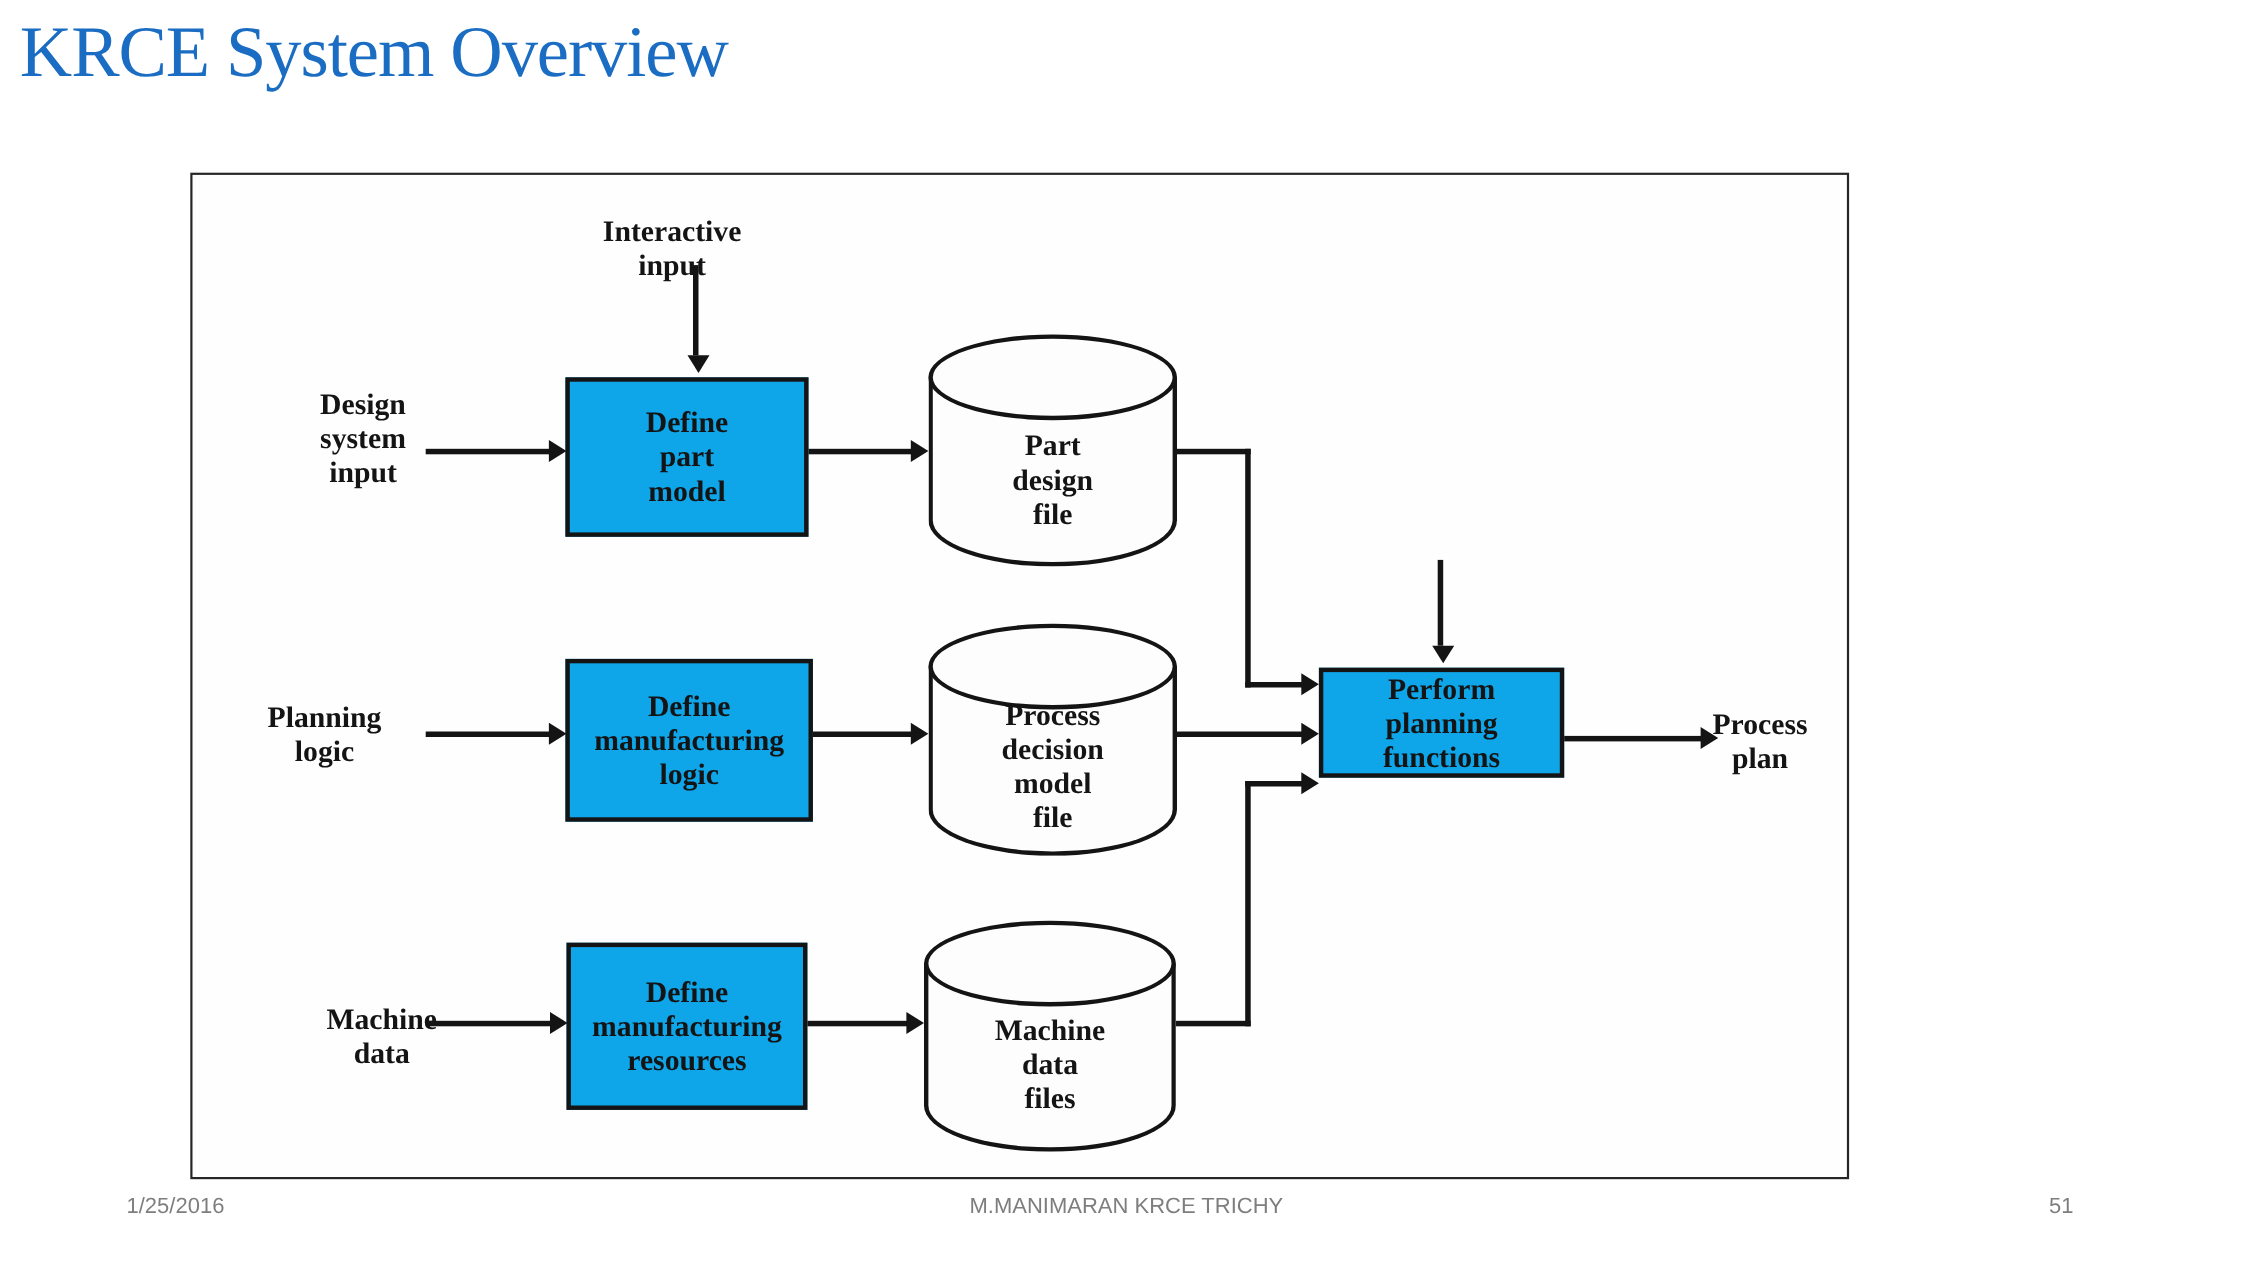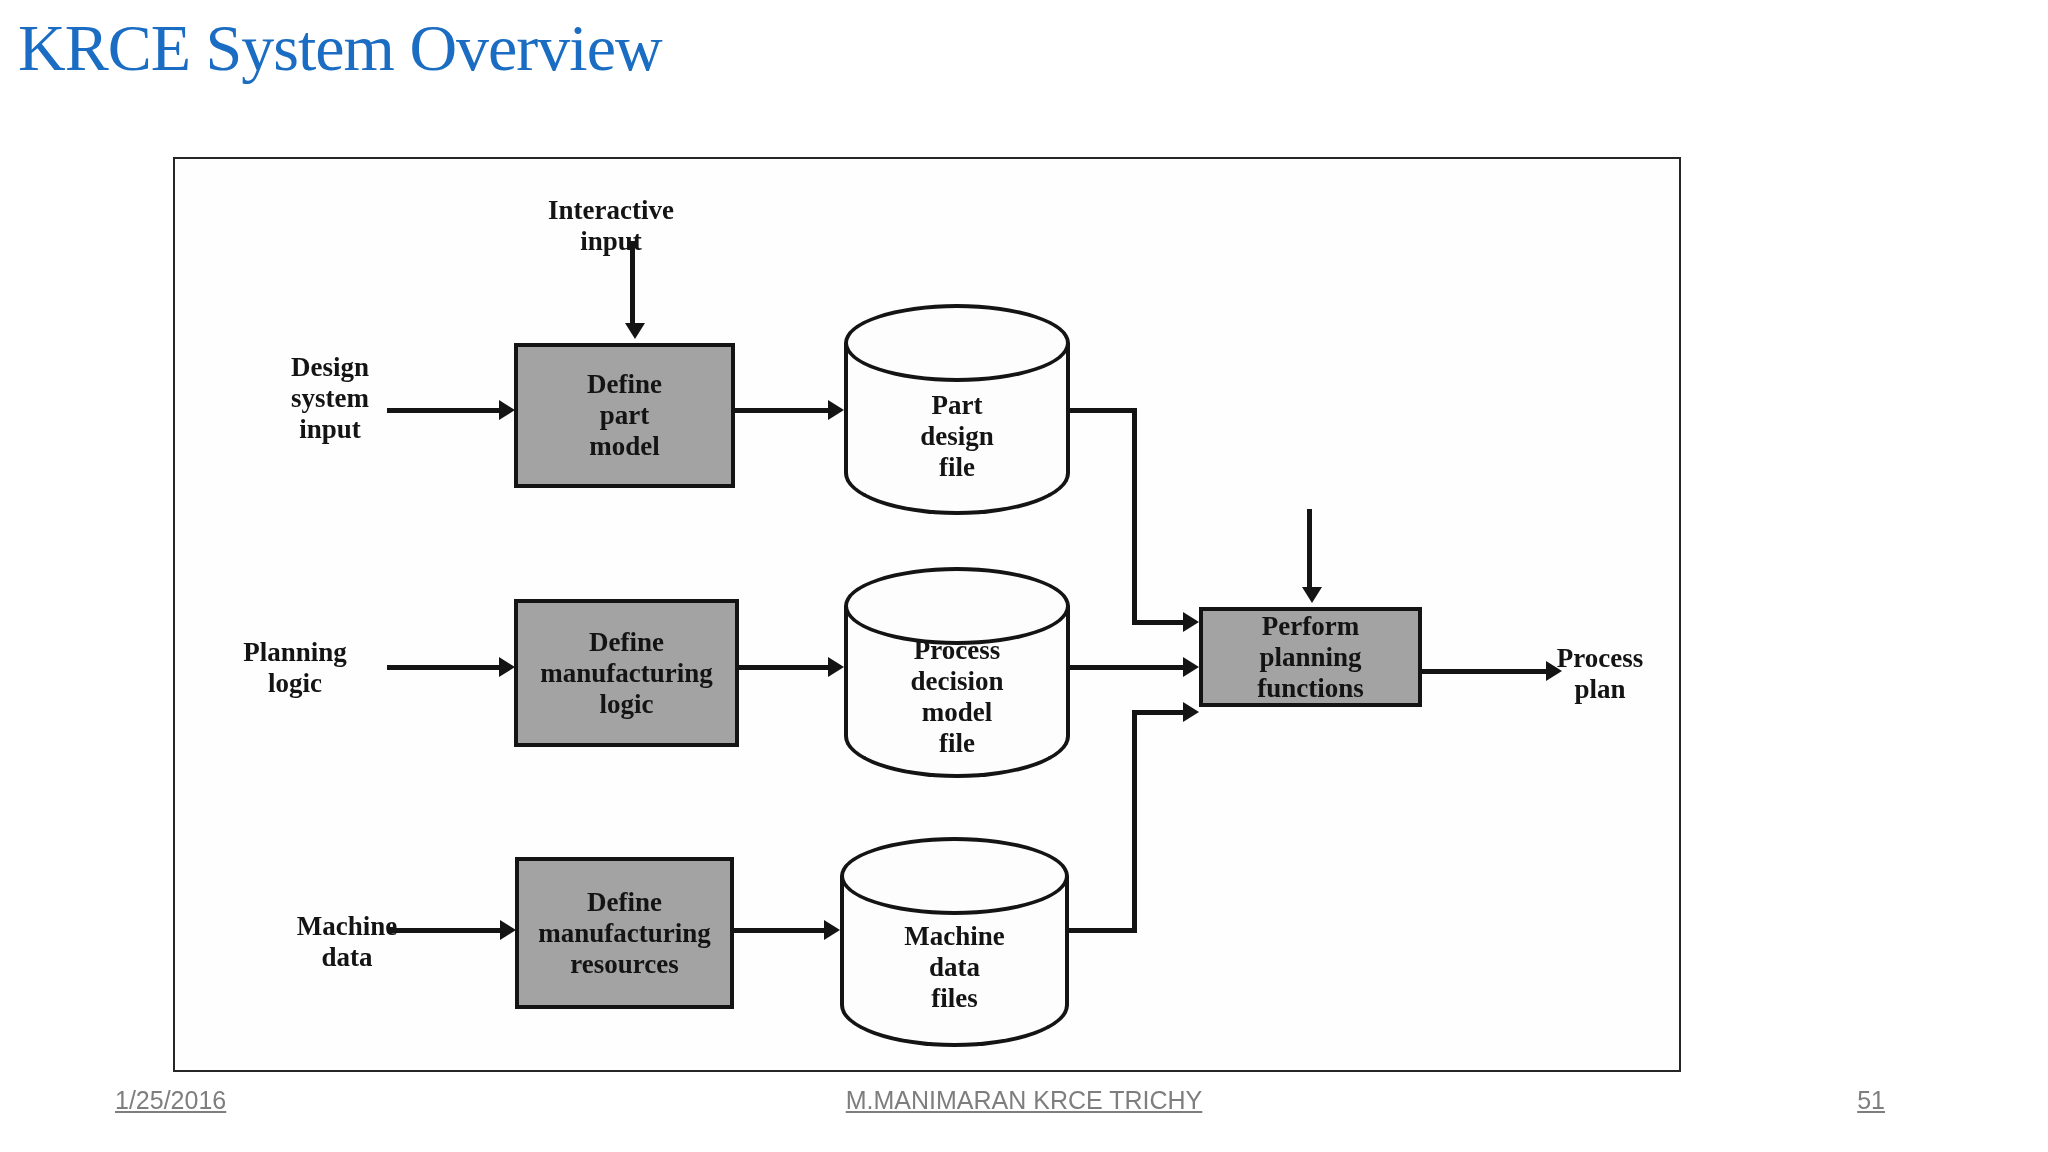--- a/index.html
+++ b/index.html
@@ -16,21 +16,21 @@
     position:absolute;left:173px;top:157px;width:1508px;height:915px;
     border:2px solid #262626;background:#fefefe;box-sizing:border-box;
   }
   
   .lbl{
     position:absolute;white-space:pre-line;text-align:center;
     font-weight:bold;font-size:27px;line-height:31px;color:#141414;
   }
   
   .pbox{
-    position:absolute;border:4px solid #141414;background:#a3a3a3;
+    position:absolute;border:4px solid #141414;background:#0ea5e9;
     box-sizing:border-box;display:flex;align-items:center;justify-content:center;
   }
   .pbox .lbl-in{
     white-space:pre-line;text-align:center;font-weight:bold;
     font-size:27px;line-height:31px;color:#141414;
   }
   
   .cyl{position:absolute;}
   .cyl .cyl-top{
     position:absolute;left:0;right:0;top:0;height:78px;
@@ -52,21 +52,21 @@
   .vline{position:absolute;width:5px;background:#141414;}
   .arr-r{position:absolute;width:0;height:0;
     border-top:10px solid transparent;border-bottom:10px solid transparent;
     border-left:16px solid #141414;}
   .arr-d{position:absolute;width:0;height:0;
     border-left:10px solid transparent;border-right:10px solid transparent;
     border-top:16px solid #141414;}
   
   .foot{
     position:absolute;font-family:"Liberation Sans", sans-serif;
-    font-size:25px;color:#7e7e7e;top:1086px;text-decoration:underline;
+    font-size:20px;color:#7e7e7e;top:1086px;
   }
   .foot.center{left:0;width:2048px;text-align:center;}
   .foot.left{left:115px;}
   .foot.right{right:163px;}
 </style>
 </head>
 <body>
 
 <div class="title">KRCE System Overview</div>
 

